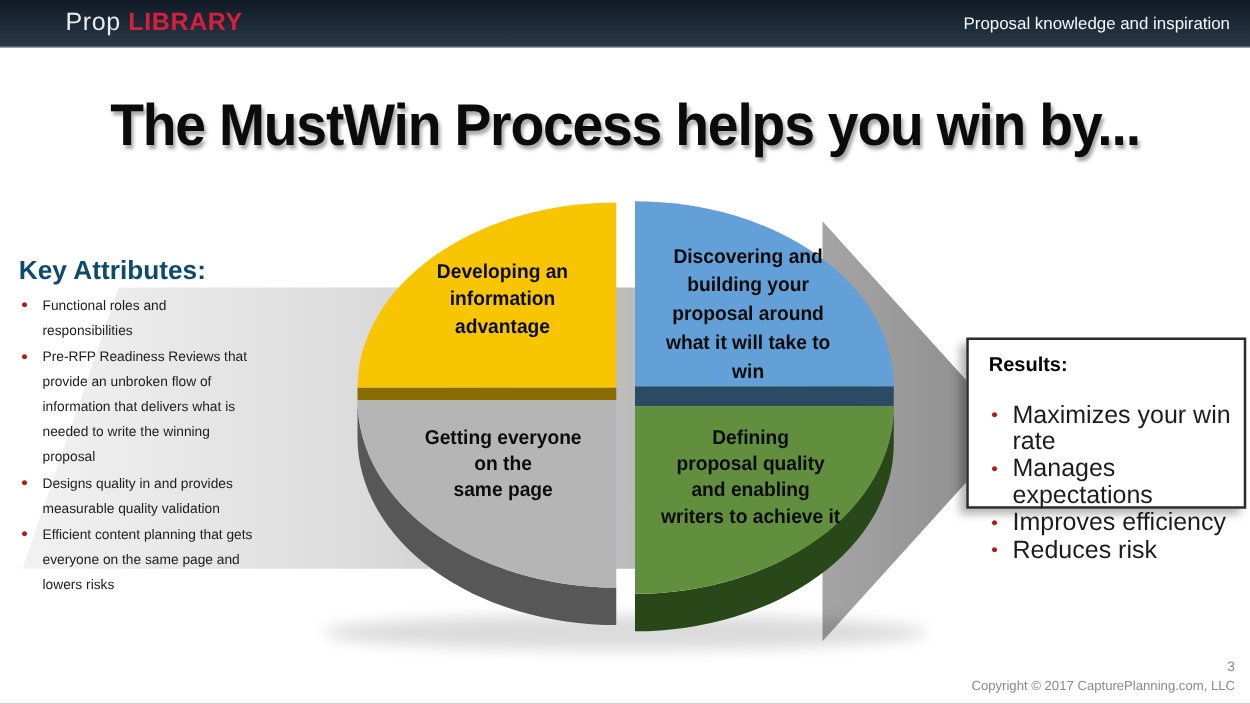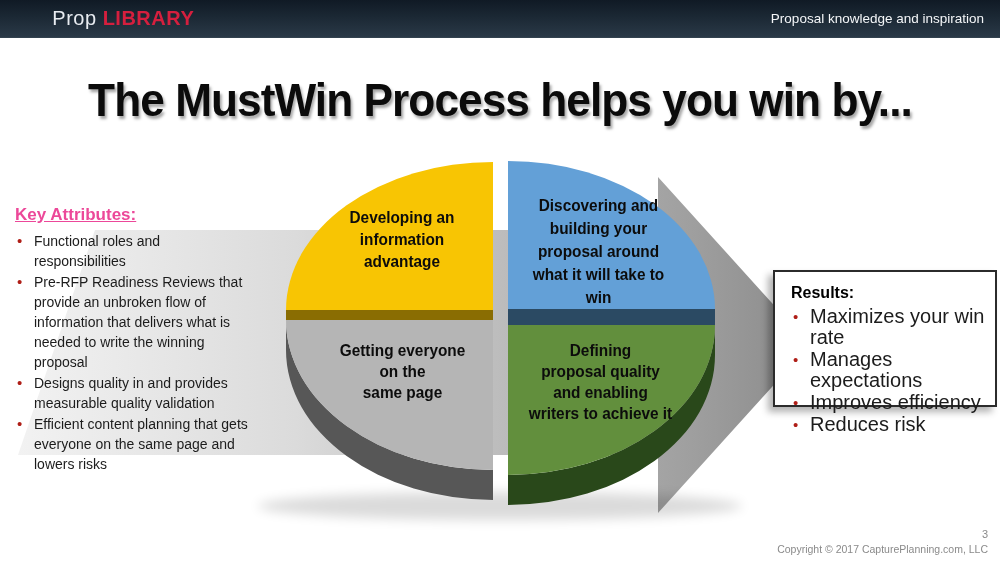--- a/index.html
+++ b/index.html
@@ -46,39 +46,39 @@
   .lbl-yellow{left:312px; top:207px; width:180px;}
   .lbl-blue{left:506px; top:194px; width:185px; line-height:23px;}
   .lbl-gray{left:315px; top:340px; width:175px; line-height:21px;}
   .lbl-green{left:503px; top:340px; width:195px; line-height:21px;}
   
   .key-attributes{
     position:absolute; left:15px; top:205px; width:280px; z-index:2;
     color:var(--text_dark);
   }
   .key-attributes h3{
-    margin:0 0 6px 0; font-size:17px; font-weight:700; color:#ec4899;text-decoration:underline;
+    margin:0 0 6px 0; font-size:21px; font-weight:700; color:#0c4a6e;
   }
   ul.bullets{list-style:none; margin:0; padding:0;}
   ul.bullets li{
-    position:relative; padding-left:19px; font-size:14px; line-height:20px;
+    position:relative; padding-left:19px; font-size:11px; line-height:20px;
     white-space:pre-line; margin:0 0 1px 0; color:#1C1C1C;
   }
   ul.bullets li::before{
     content:"\2022"; position:absolute; left:2px; top:0;
     color:var(--bullet_red); font-size:15px;
   }
   
   .results-box{
     position:absolute; left:773px; top:270px; width:224px; height:137px;
     background:#FFFFFF; border:2px solid #2B2B2B; box-sizing:border-box;
     z-index:3; padding:12px 8px 0 16px;
     box-shadow:-5px 5px 7px rgba(0,0,0,0.30);
   }
-  .results-box h3{margin:0 0 4px 0; font-size:16px; font-weight:700; color:#000;}
+  .results-box h3{margin:0 0 20px 0; font-size:16px; font-weight:700; color:#000;}
   .results-box ul.bullets li{font-size:20px; line-height:21px;}
   
   .footer{
     position:absolute; right:12px; bottom:6px; text-align:right; z-index:2;
     color:#8A8A8A; line-height:15px;
   }
   .footer .pagenum{font-size:11px;}
   .footer .copyright{font-size:10.5px;}
 </style>
 </head>

